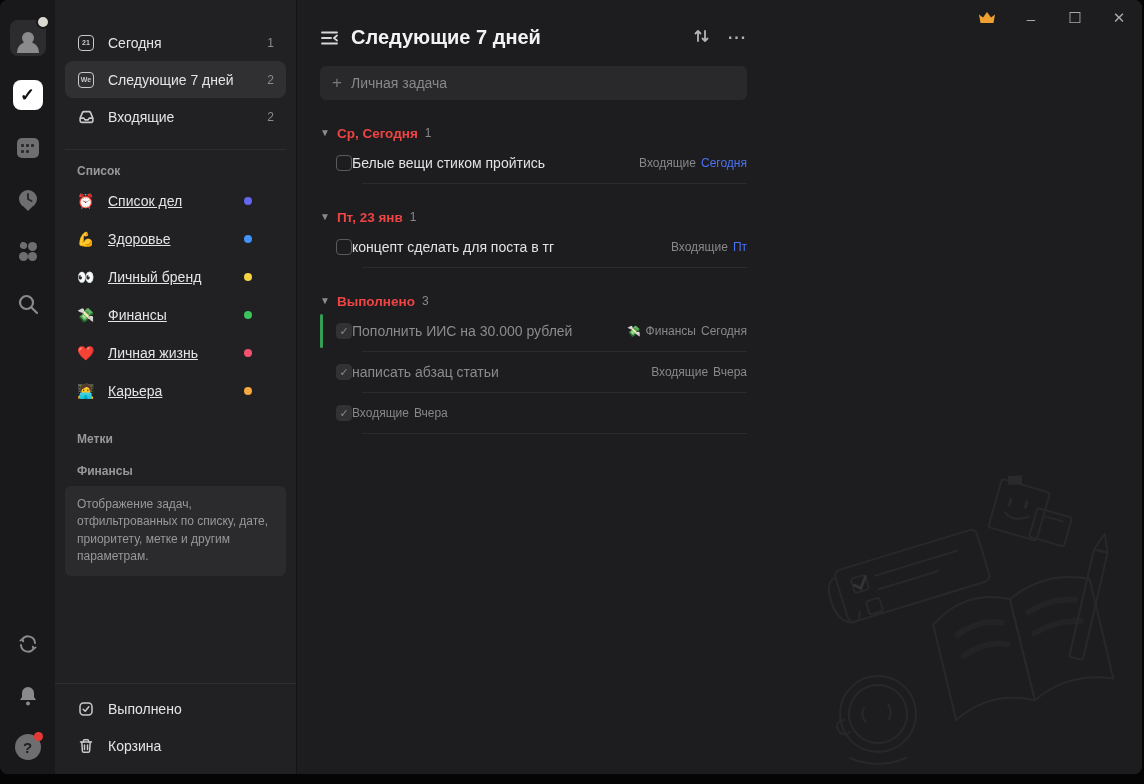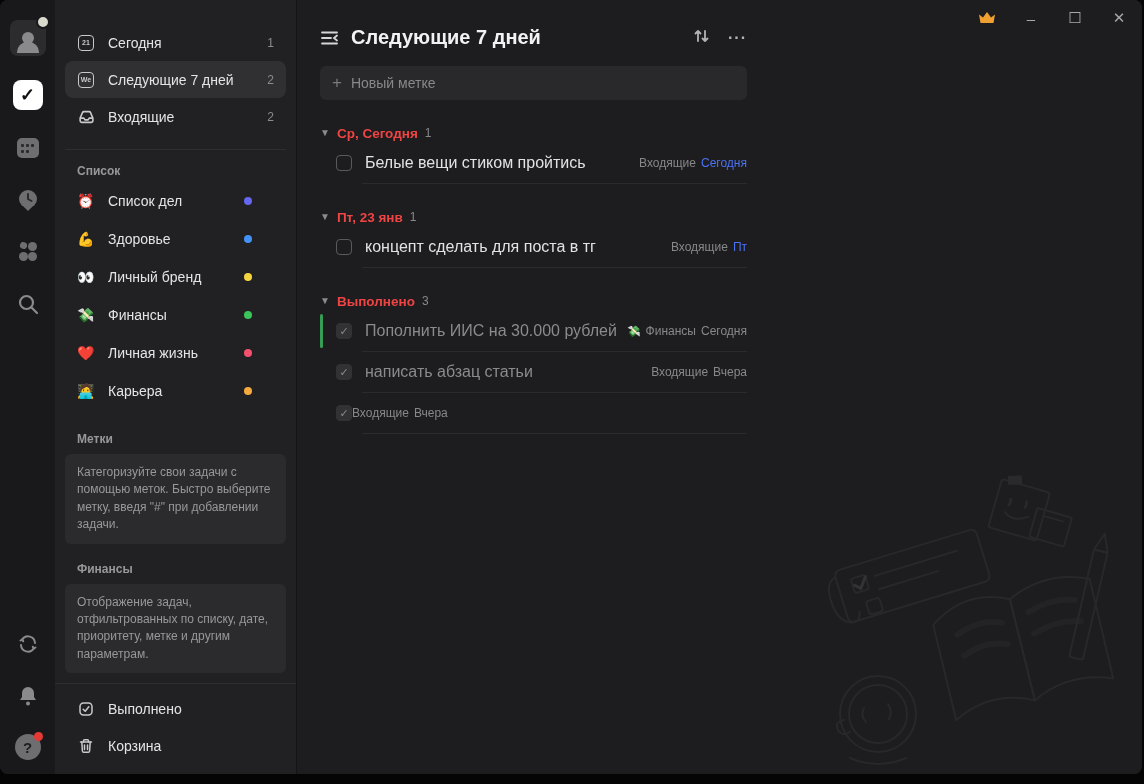--- a/index.html
+++ b/index.html
@@ -26,21 +26,21 @@
   .nav-item { display:flex; align-items:center; height:37px; margin:0 10px; padding:0 12px; border-radius:8px; color:#e4e4e6; font-size:14px; }
   .nav-item.selected { background:#303032; }
   .nav-item .nicon { width:18px; margin-right:13px; display:flex; justify-content:center; color:#c9c9cb; }
   .nav-item .nlabel { flex:1; }
   .nav-item .ncount { color:#8b8b8d; font-size:12px; }
   .cal-box { width:16px; height:16px; border:1.5px solid #c9c9cb; border-radius:4px; font-size:7px; font-weight:bold; display:flex; align-items:center; justify-content:center; color:#c9c9cb; }
   .divider { height:1px; background:#2e2e30; margin:14px 10px; }
   .section-label { color:#98989a; font-size:12px; font-weight:bold; margin:14px 22px 4px; }
   .list-item { display:flex; align-items:center; height:38px; margin:0 10px; padding:0 12px; border-radius:8px; color:#e4e4e6; font-size:14px; }
   .list-item .emoji { width:20px; margin-right:11px; font-size:14px; }
-  .list-item .llabel { flex:1; }
+  .list-item .llabel { flex:1;text-decoration:underline; }
   .list-item .dot { width:8px; height:8px; border-radius:50%; margin-right:22px; }
   .hint-card { background:#2b2b2d; border-radius:6px; margin:8px 10px 4px; padding:10px 12px; color:#98989a; font-size:12px; line-height:1.45; }
   .side-footer { position:absolute; bottom:0; left:0; right:0; padding:6px 0 10px; border-top:1px solid #2e2e30; background:#212123; }
   .foot-item { display:flex; align-items:center; height:37px; margin:0 10px; padding:0 12px; border-radius:8px; color:#e4e4e6; font-size:14px; }
   .foot-item .ficon { width:18px; margin-right:13px; display:flex; justify-content:center; color:#c9c9cb; }
 
   
   .main { position:absolute; left:298px; top:0; right:0; bottom:0; background:#1d1d1f; }
   .win-controls { position:absolute; top:4px; right:6px; display:flex; align-items:center; gap:10px; z-index:5; }
   .win-btn { width:34px; height:28px; display:flex; align-items:center; justify-content:center; color:#a8a8aa; font-size:15px; }
@@ -51,21 +51,21 @@
   .hdr-actions { display:flex; align-items:center; gap:18px; color:#b4b4b6; }
   .new-task { margin-top:17px; height:34px; background:#29292b; border-radius:6px; display:flex; align-items:center; padding:0 12px; color:#88888a; font-size:14px; gap:9px; }
   .new-task .plus { font-size:17px; color:#7a7a7c; }
   .group-header { display:flex; align-items:center; gap:7px; margin-top:23px; height:20px; }
   .group-header .chev { color:#8b8b8d; font-size:10px; transform:translateY(-1px); }
   .group-header .glabel { color:#ef4444; font-size:13.5px; font-weight:bold; }
   .group-header .gcount { color:#88888a; font-size:12px; }
   .task-row { position:relative; display:flex; align-items:center; height:40px; padding-left:16px; }
   .task-row .cbox { width:16px; height:16px; border:1.5px solid #5a5a5c; border-radius:4px; flex-shrink:0; }
   .task-row.done .cbox { background:#323234; border-color:#323234; color:#8b8b8d; font-size:11px; display:flex; align-items:center; justify-content:center; }
-  .task-row .ttitle { flex:1; margin-left:13px; font-size:16px; color:#e2e2e4; white-space:nowrap; overflow:hidden; }
+  .task-row .ttitle { flex:1; font-size:14px; color:#e2e2e4; white-space:nowrap; overflow:hidden; }
   .task-row.done .ttitle { color:#8b8b8d; }
   .task-row .tmeta { font-size:12px; color:#88888a; display:flex; gap:5px; align-items:center; white-space:nowrap; }
   .task-row .tmeta .memoji { font-size:11px; }
   .task-row .colorbar { position:absolute; left:0; top:3px; bottom:3px; width:3px; border-radius:2px; }
   .row-div { height:1px; background:#2b2b2d; margin-left:42px; }
 
   
   .doodle { position:absolute; right:0; bottom:0; pointer-events:none; }
 </style>
 </head>
@@ -187,21 +187,20 @@
       <span class="llabel">Личная жизнь</span>
       <span class="dot" style="background-color: rgb(245, 80, 110);"></span>
     </div>
     <div class="list-item">
       <span class="emoji">🧑‍💻</span>
       <span class="llabel">Карьера</span>
       <span class="dot" style="background-color: rgb(245, 169, 62);"></span>
     </div>
 
     <div class="section-label" style="margin-top:22px">Метки</div>
-    <div class="hint-card">Категоризуйте свои задачи с помощью меток. Быстро выберите метку, введя "#" при добавлении задачи.</div>
 
     <div class="section-label" style="margin-top:18px">Финансы</div>
     <div class="hint-card">Отображение задач, отфильтрованных по списку, дате, приоритету, метке и другим параметрам.</div>
 
     <div class="side-footer">
       <div class="foot-item">
         <span class="ficon">
           <svg width="16" height="16" viewBox="0 0 16 16" fill="none" stroke="#c9c9cb" stroke-width="1.5" stroke-linecap="round" stroke-linejoin="round">
               <rect x="2" y="2" width="12" height="12" rx="3.5"></rect>
               <path d="M5.2 8.2l2 2 3.6-4.4"></path>
@@ -292,21 +291,21 @@
                 <path d="M5 13V3M5 3L2.5 5.5M5 3l2.5 2.5"></path>
                 <path d="M12 3v10M12 13l-2.5-2.5M12 13l2.5-2.5"></path>
               </svg>
           </span>
           <span style="font-weight:bold;letter-spacing:1px;">···</span>
         </span>
       </div>
 
       <div class="new-task">
         <span class="plus">+</span>
-        <span>Новый метке</span>
+        <span>Личная задача</span>
       </div>
 
       <div class="group-header">
         <span class="chev">▼</span>
         <span class="glabel">Ср, Сегодня</span>
         <span class="gcount">1</span>
       </div>
       <div class="task-row">
         <span class="cbox"></span>
         <span class="ttitle">Белые вещи стиком пройтись</span>

